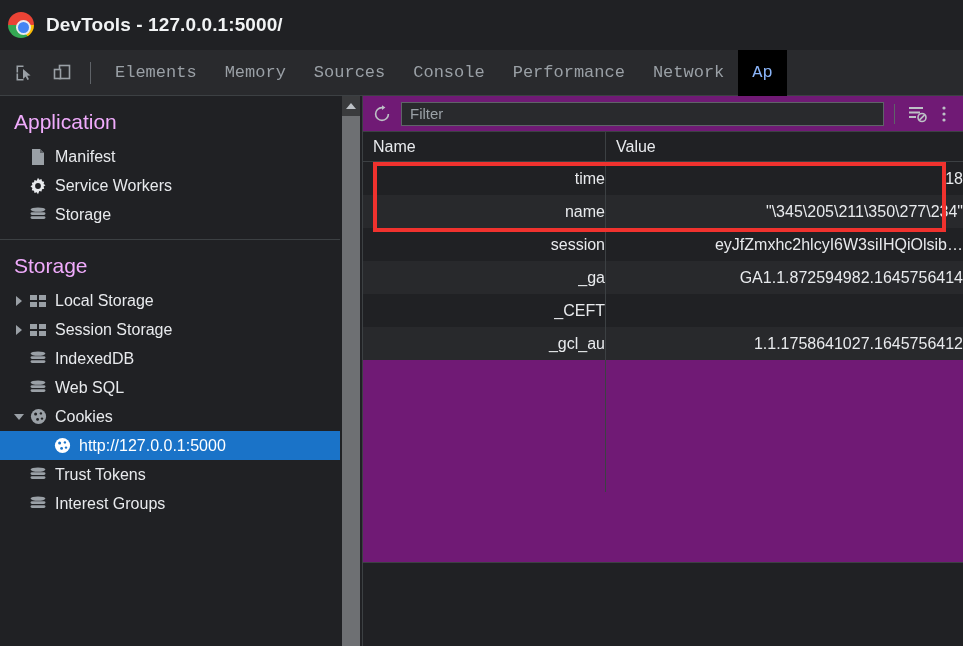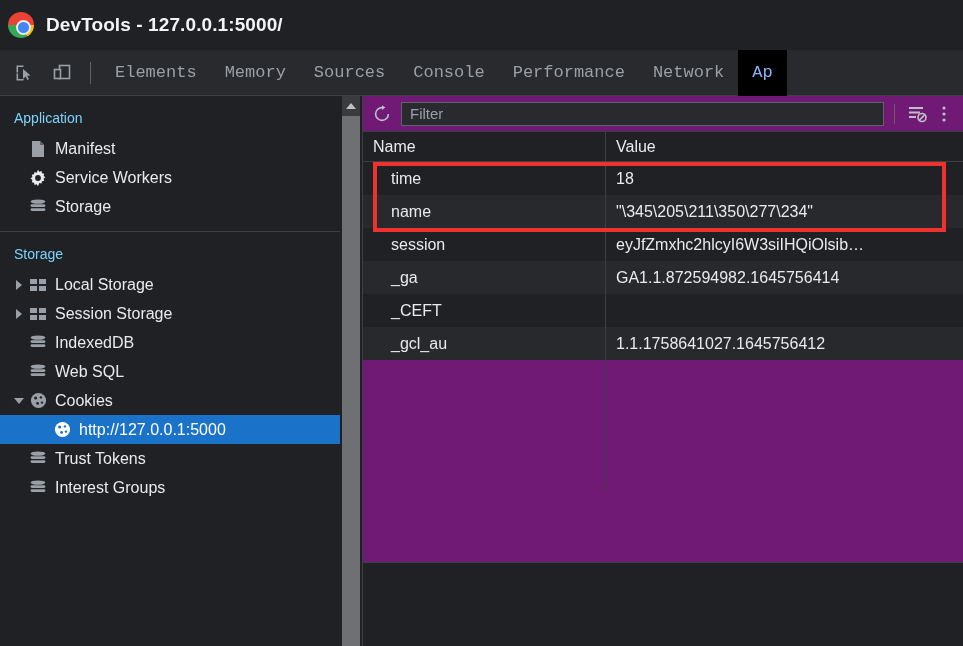--- a/index.html
+++ b/index.html
@@ -92,22 +92,22 @@
   }
 
   
   #sidebar {
     position: absolute; left: 0; top: 96px;
     width: 340px; height: 550px;
     background: #202124;
     overflow: hidden;
   }
   .side-section-title {
-    color: #7dd3fc;
-    font-size: 14px;
+    color: #f0abfc;
+    font-size: 21px;
     padding: 14px 0 8px 14px;
   }
   .side-sep {
     height: 1px;
     background: #3c4043;
     margin: 10px 0 0 0;
   }
   .side-item {
     display: flex; align-items: center;
     height: 29px;
@@ -219,20 +219,21 @@
     padding-left: 10px;
     white-space: nowrap;
   }
   .col-name  { width: 243px; flex: 0 0 243px; border-right: 1px solid #3c4043; }
   .col-value { flex: 1 1 auto; }
 
   .trow {
     display: flex;
     height: 33px;
     background: #202124;
+    text-align: right;
   }
   .trow.alt { background: #28292c; }
   .trow .cell {
     color: #e8eaed;
     font-size: 16px;
     line-height: 33px;
     white-space: nowrap;
     overflow: hidden;
   }
   .trow .cell.col-name  { padding-left: 28px; }

